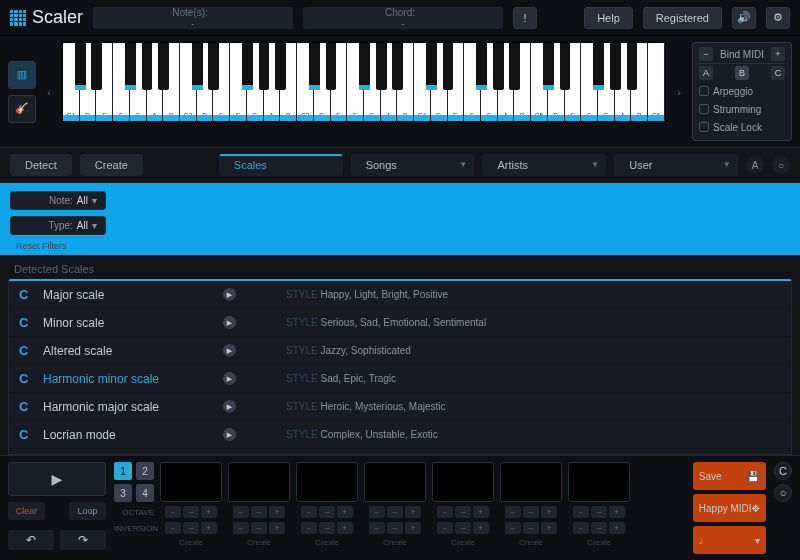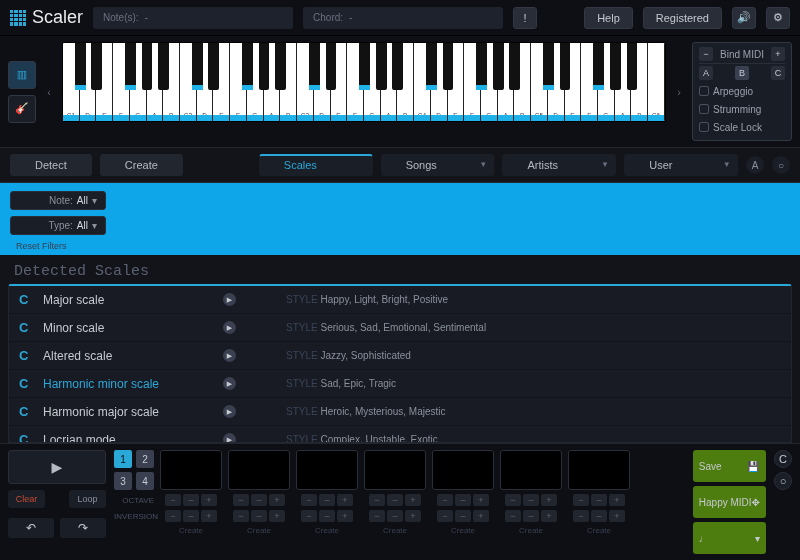--- a/index.html
+++ b/index.html
@@ -9,21 +9,21 @@
     font-family: -apple-system, BlinkMacSystemFont, "Segoe UI", sans-serif;
     color: #c5c9d0; font-size: 11px; overflow: hidden;
     display: flex; flex-direction: column;
   }
 
   
   .topbar { display:flex; align-items:center; gap:10px; padding:6px 10px; background:#0d0f14; border-bottom:1px solid #000; height:36px; }
   .logo { display:flex; align-items:center; gap:6px; font-size:18px; font-weight:500; color:#e8eaec; }
   .logo-icon { width:16px; height:16px; display:grid; grid-template-columns:repeat(4,1fr); grid-template-rows:repeat(4,1fr); gap:1px; }
   .logo-icon span { background:#2aa8d8; }
-  .field-box { background:#1e222c; border-radius:3px; height:22px; display:flex; align-items:center; padding:0 10px; min-width:200px; color:#6a7080; font-size:10px; }
+  .field-box { background:#1e222c; border-radius:3px; height:22px; display:flex; align-items:center; padding:0 10px; min-width:200px; color:#6a7080; font-size:10px;flex-direction:column; }
   .field-box .label { margin-right:6px; }
   .btn { background:#292d38; border:1px solid #323744; border-radius:3px; padding:4px 12px; color:#c5c9d0; font-size:11px; cursor:pointer; }
   .iconbtn { width:24px; height:22px; background:#292d38; border:1px solid #323744; border-radius:3px; display:flex; align-items:center; justify-content:center; cursor:pointer; color:#c5c9d0; }
   .spacer { flex:1; }
   .audiobtn { color:#2aa8d8; }
 
   
   .kbstrip { display:flex; align-items:stretch; background:#0d0f14; padding:6px 8px; gap:6px; }
   .kbstrip .side { display:flex; flex-direction:column; gap:6px; justify-content:center; }
   .sidebtn { width:28px; height:28px; background:#1a1e27; border:1px solid #323744; border-radius:3px; display:flex; align-items:center; justify-content:center; color:#8a909c; cursor:pointer; }
@@ -38,37 +38,37 @@
   .bkey.hl::after { content:""; position:absolute; bottom:0; left:0; right:0; height:5px; background:#1fb2e8; }
   .rightpanel { width:100px; background:#191d26; border:1px solid #323744; border-radius:3px; padding:4px 6px; font-size:10px; color:#9aa0ac; }
   .rp-row { display:flex; align-items:center; justify-content:space-between; height:18px; }
   .rp-top { display:flex; align-items:center; gap:4px; border-bottom:1px solid #2a2e38; padding-bottom:2px; }
   .mini { width:14px; height:14px; display:inline-flex; align-items:center; justify-content:center; background:#2a2e38; border-radius:2px; font-size:9px; color:#c5c9d0; }
   .mini.on { background:#3a4050; }
   .chkbox { width:10px; height:10px; border:1px solid #4a5060; border-radius:2px; display:inline-block; }
 
   
   .tabs { display:flex; align-items:center; gap:8px; padding:6px 10px; background:#12141a; border-top:1px solid #22262f; border-bottom:1px solid #22262f; }
-  .tab { background:#1a1e27; border-radius:3px; padding:4px 24px; font-size:11px; color:#b5b9c2; cursor:pointer; border:1px solid transparent; }
+  .tab { background:#1a1e27; border-radius:3px; padding:4px 14px; font-size:11px; color:#b5b9c2; cursor:pointer; border:1px solid transparent; }
   .tab.dark { background:#22262f; }
   .tab.wide { flex:1; display:flex; justify-content:flex-start; position:relative; }
   .tab.active { color:#2aa8d8; border-top:2px solid #2aa8d8; padding-top:3px; }
   .tab.wide .chev { position:absolute; right:8px; color:#6a7080; font-size:9px; }
   .circlebtn { width:18px; height:18px; border-radius:50%; background:#1a1e27; display:flex; align-items:center; justify-content:center; color:#8a909c; cursor:pointer; font-size:10px; }
 
   
   .filters { display:flex; gap:8px; padding:8px 10px 4px 10px; background:#0ea5e9; }
   .filter { background:#1a1e27; border:1px solid #2a2e38; border-radius:3px; padding:3px 8px; width:96px; font-size:10px; display:flex; justify-content:flex-end; gap:4px; align-items:center; color:#8a909c; }
   .filter b { color:#d5d9e0; font-weight:500; }
   .filters-col { display:flex; flex-direction:column; gap:6px; }
   .reset { font-size:9px; color:#3a4050; padding-left:6px; }
 
   
   .list-wrap { flex:1; overflow:hidden; padding:4px 8px 0 8px; display:flex; flex-direction:column; }
-  .list-header { font-size:15px; color:#5a6070; padding:4px 6px;font-family:Liberation Mono, monospace; }
+  .list-header { font-size:11px; color:#5a6070; padding:4px 6px; }
   .list { flex:1; overflow-y:auto; background:#181b23; border:1px solid #22262f; border-top:2px solid #2aa8d8; border-radius:3px 3px 0 0; position:relative; }
   .list::-webkit-scrollbar{width:8px}.list::-webkit-scrollbar-track{background:#14171e}.list::-webkit-scrollbar-thumb{background:#3a4050;border-radius:4px}
   .row { display:flex; align-items:center; padding:6px 10px; border-bottom:1px solid #12141a; gap:10px; cursor:pointer; }
   .row .note-badge { color:#2aa8d8; font-weight:700; font-size:13px; width:14px; }
   .row .scale-name { color:#c5c9d0; font-size:12px; min-width:170px; }
   .row.sel .scale-name { color:#2aa8d8; }
   .row .playdot { width:13px; height:13px; border-radius:50%; background:#3a4050; display:flex; align-items:center; justify-content:center; font-size:7px; color:#c5c9d0; }
   .row .style { color:#3a4557; font-size:10px; margin-left:40px; }
   .row .style .tags { color:#8a909c; }
 
@@ -82,21 +82,21 @@
   .undorow { display:flex; gap:6px; margin-top:4px; }
   .undobtn { flex:1; height:20px; background:#1a1e27; border-radius:3px; display:flex; align-items:center; justify-content:center; cursor:pointer; font-size:12px; }
 
   .pads-area { flex:1; display:flex; flex-direction:column; gap:4px; }
   .padsrow { display:flex; gap:6px; align-items:flex-start; }
   .pagebtns { display:grid; grid-template-columns:1fr 1fr; gap:4px; width:40px; }
   .pagebtn { height:18px; background:#3a4050; border-radius:2px; display:flex; align-items:center; justify-content:center; font-size:10px; cursor:pointer; }
   .pagebtn.on { background:#2aa8d8; color:#0d0f14; }
   .pad { width:62px; height:40px; background:#000; border:1px solid #2a2e38; border-radius:3px; cursor:pointer; }
   .rightcol { display:flex; flex-direction:column; gap:4px; font-size:10px; min-width:72px; }
-  .rbtn { height:16px; background:#4d7c0f; border-radius:3px; display:flex; align-items:center; justify-content:space-between; padding:16px 6px; cursor:pointer; }
+  .rbtn { height:28px; background:#c2410c; border-radius:3px; display:flex; align-items:center; justify-content:space-between; padding:0 6px; cursor:pointer; }
   .cornercircle { width:18px; height:18px; border-radius:50%; background:#1a1e27; border:1px solid #2a2e38; display:flex; align-items:center; justify-content:center; cursor:pointer; }
   .octrow { display:flex; align-items:center; gap:6px; font-size:8px; color:#4a5060; }
   .octrow .lbl { width:40px; text-align:right; }
   .octcell { width:62px; display:flex; gap:2px; justify-content:center; }
   .octbtn { width:16px; height:12px; background:#22262f; border-radius:2px; display:flex; align-items:center; justify-content:center; font-size:9px; color:#5a6070; cursor:pointer; }
   .createrow { display:flex; gap:6px; font-size:8px; color:#3a4050; }
   .createrow .lbl { width:40px; }
   .createrow span { width:62px; text-align:center; cursor:pointer; }
 </style>
 </head>

